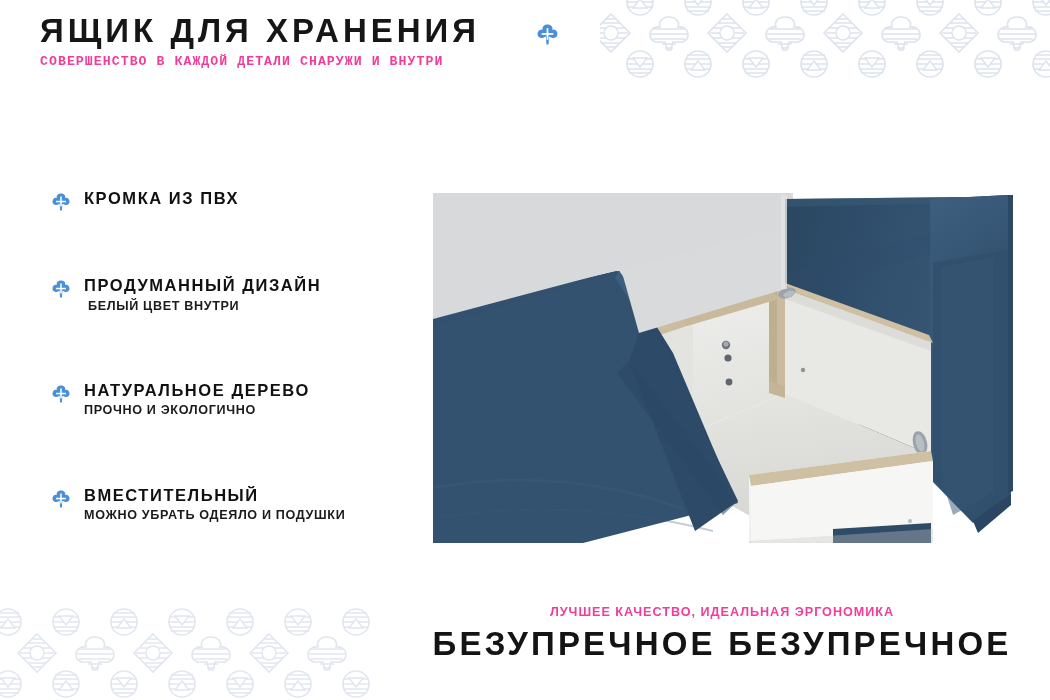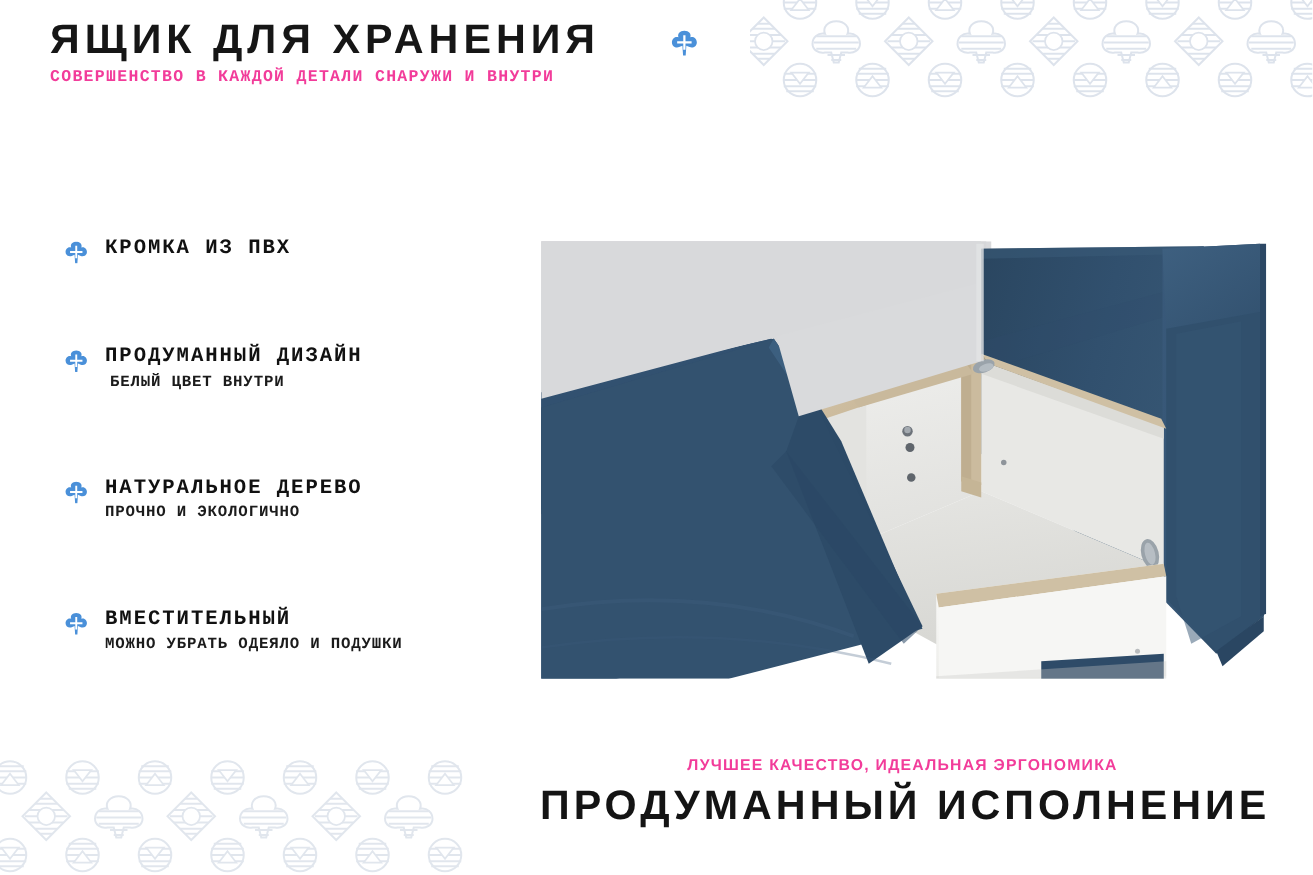--- a/index.html
+++ b/index.html
@@ -25,21 +25,21 @@
     font-family:"Liberation Sans","DejaVu Sans",sans-serif;
   }
   #header-subtitle{
     margin-top:7px;
     font-size:13.2px;font-weight:700;letter-spacing:1.05px;
     color:#F23C9A;white-space:nowrap;font-family:Liberation Mono, monospace;
   }
   #header-logo-icon{position:absolute;left:497px;top:10px;width:21px;height:21px;}
 
   
-  #features{position:absolute;left:52px;top:190px;width:370px;font-family:Liberation Mono, monospace;}
+  #features{position:absolute;left:52px;top:190px;width:370px;}
   .feature{position:relative;padding-left:32px;margin-bottom:69px;}
   .feature:last-child{margin-bottom:0;}
   .feature-icon{position:absolute;left:0;top:3px;width:18px;height:18px;}
   .feature-title{
     font-size:16.5px;font-weight:700;letter-spacing:1.55px;
     color:#111111;line-height:1.0;white-space:nowrap;
   }
   .feature-desc{
     margin-top:6px;
     font-size:12.6px;font-weight:700;letter-spacing:0.65px;
@@ -383,16 +383,16 @@
       <path d="M188 76 L348 34 L352 96 L206 140 Z" fill="#D9DADC"></path>
 
       <path d="M348 2 L354 2 L354 96 L348 96 Z" fill="#E2E3E5" opacity="0.8"></path>
 
       <path d="M316 348 L500 336 L500 350 L316 350 Z" fill="#C9C9C6" opacity="0.35"></path>
     </g>
   </svg>
 
   <div id="footer">
     <div id="footer-kicker">ЛУЧШЕЕ КАЧЕСТВО, ИДЕАЛЬНАЯ ЭРГОНОМИКА</div>
-    <div id="footer-title">ПРОДУМАННЫЙ ИСПОЛНЕНИЕ</div>
+    <div id="footer-title">БЕЗУПРЕЧНОЕ БЕЗУПРЕЧНОЕ</div>
   </div>
 
 </div>
 
 </body></html>

